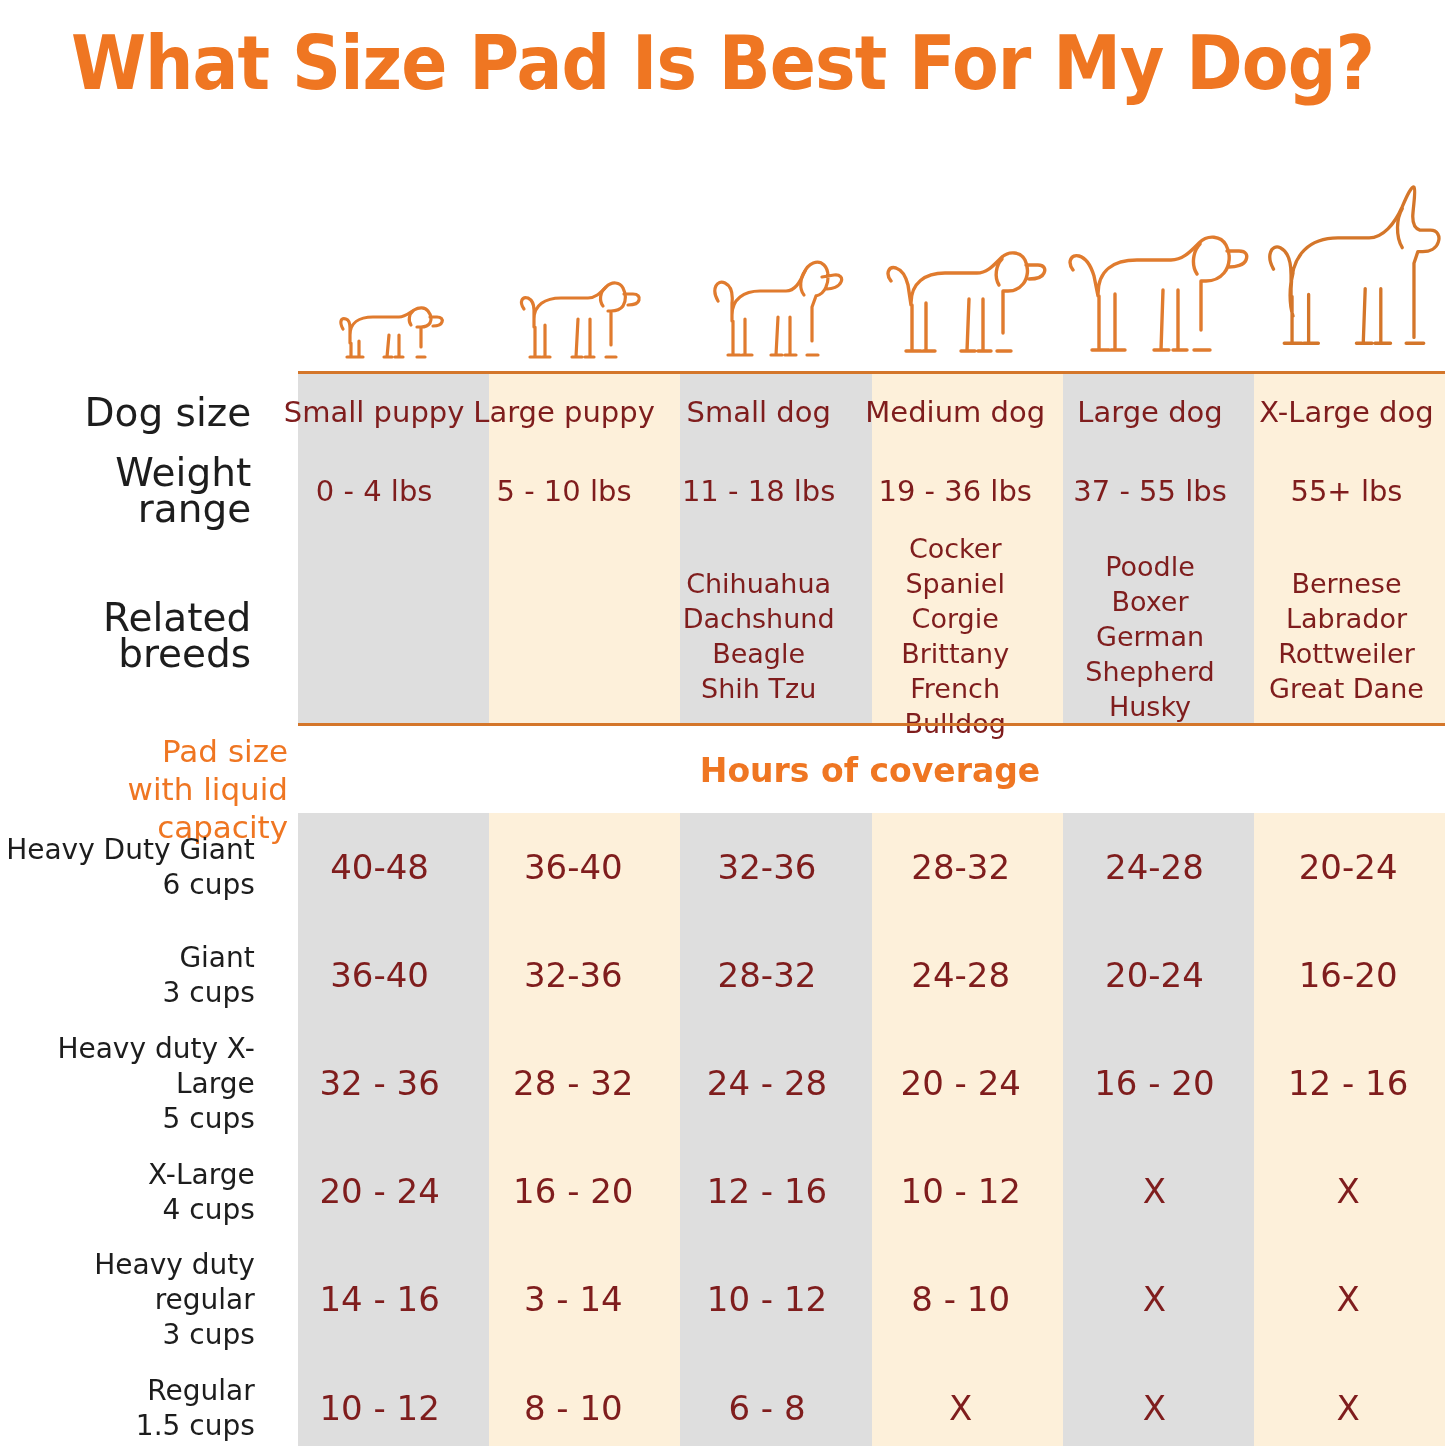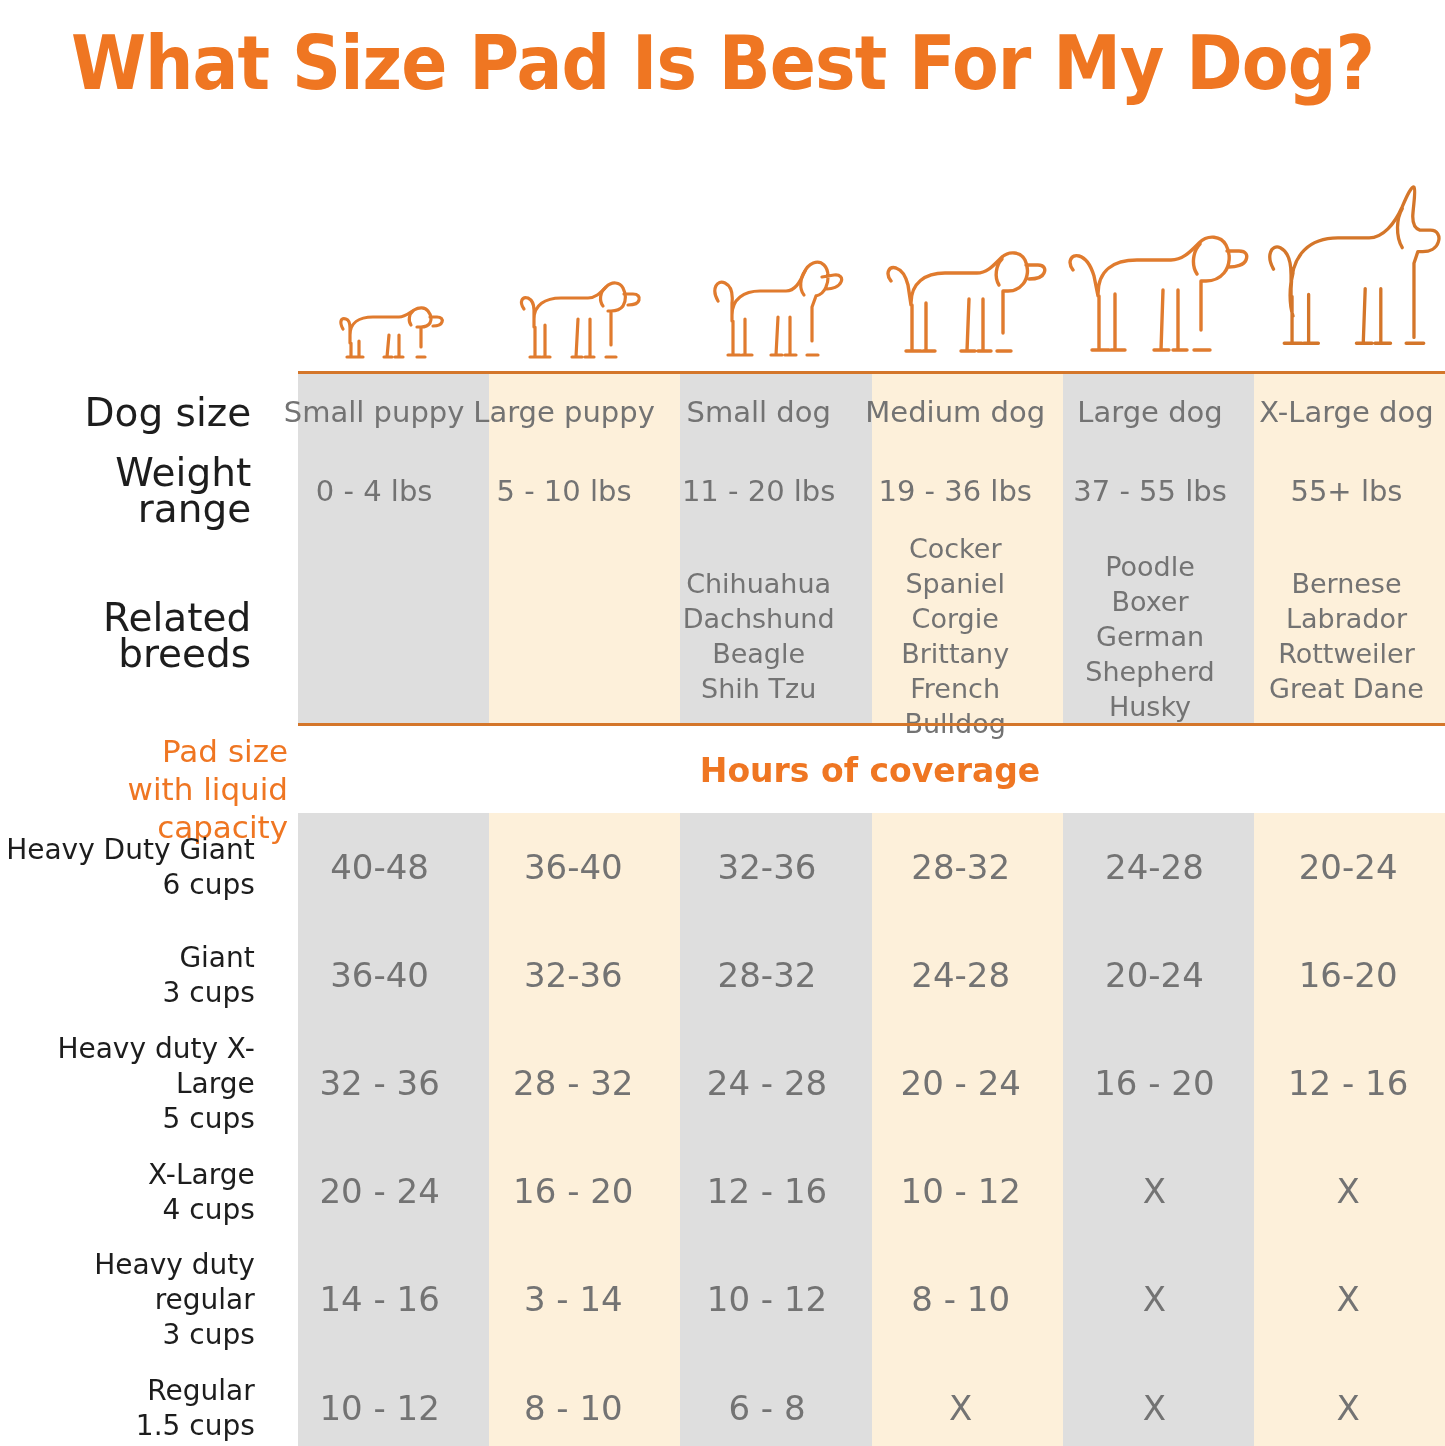--- a/index.html
+++ b/index.html
@@ -98,21 +98,21 @@
     color: #1d1d1d;
     font-size: 29px;
     line-height: 36px;
     white-space: pre-line;
   }
   .cell {
     display: table-cell;
     width: 208px;
     text-align: center;
     vertical-align: middle;
-    color: #737373;
+    color: #7f1d1d;
     font-size: 28px;
     line-height: 37px;
     white-space: pre-line;
   }
 
   
   #tbl-top { top: 358px; }
   #tbl-top .trow.r-dogsize  { height: 77px; }
   #tbl-top .trow.r-weight   { height: 80px; }
   #tbl-top .trow.r-breeds   { height: 192px; }
@@ -298,21 +298,21 @@
       <div class="cell">Small dog</div>
       <div class="cell">Medium dog</div>
       <div class="cell">Large dog</div>
       <div class="cell">X-Large dog</div>
     </div>
 
     <div class="trow r-weight">
       <div class="rlabel">Weight range</div>
       <div class="cell">0 - 4 lbs</div>
       <div class="cell">5 - 10 lbs</div>
-      <div class="cell">11 - 20 lbs</div>
+      <div class="cell">11 - 18 lbs</div>
       <div class="cell">19 - 36 lbs</div>
       <div class="cell">37 - 55 lbs</div>
       <div class="cell">55+ lbs</div>
     </div>
 
     <div class="trow r-breeds">
       <div class="rlabel">Related breeds</div>
       <div class="cell breeds"></div>
       <div class="cell breeds"></div>
       <div class="cell breeds">Chihuahua

